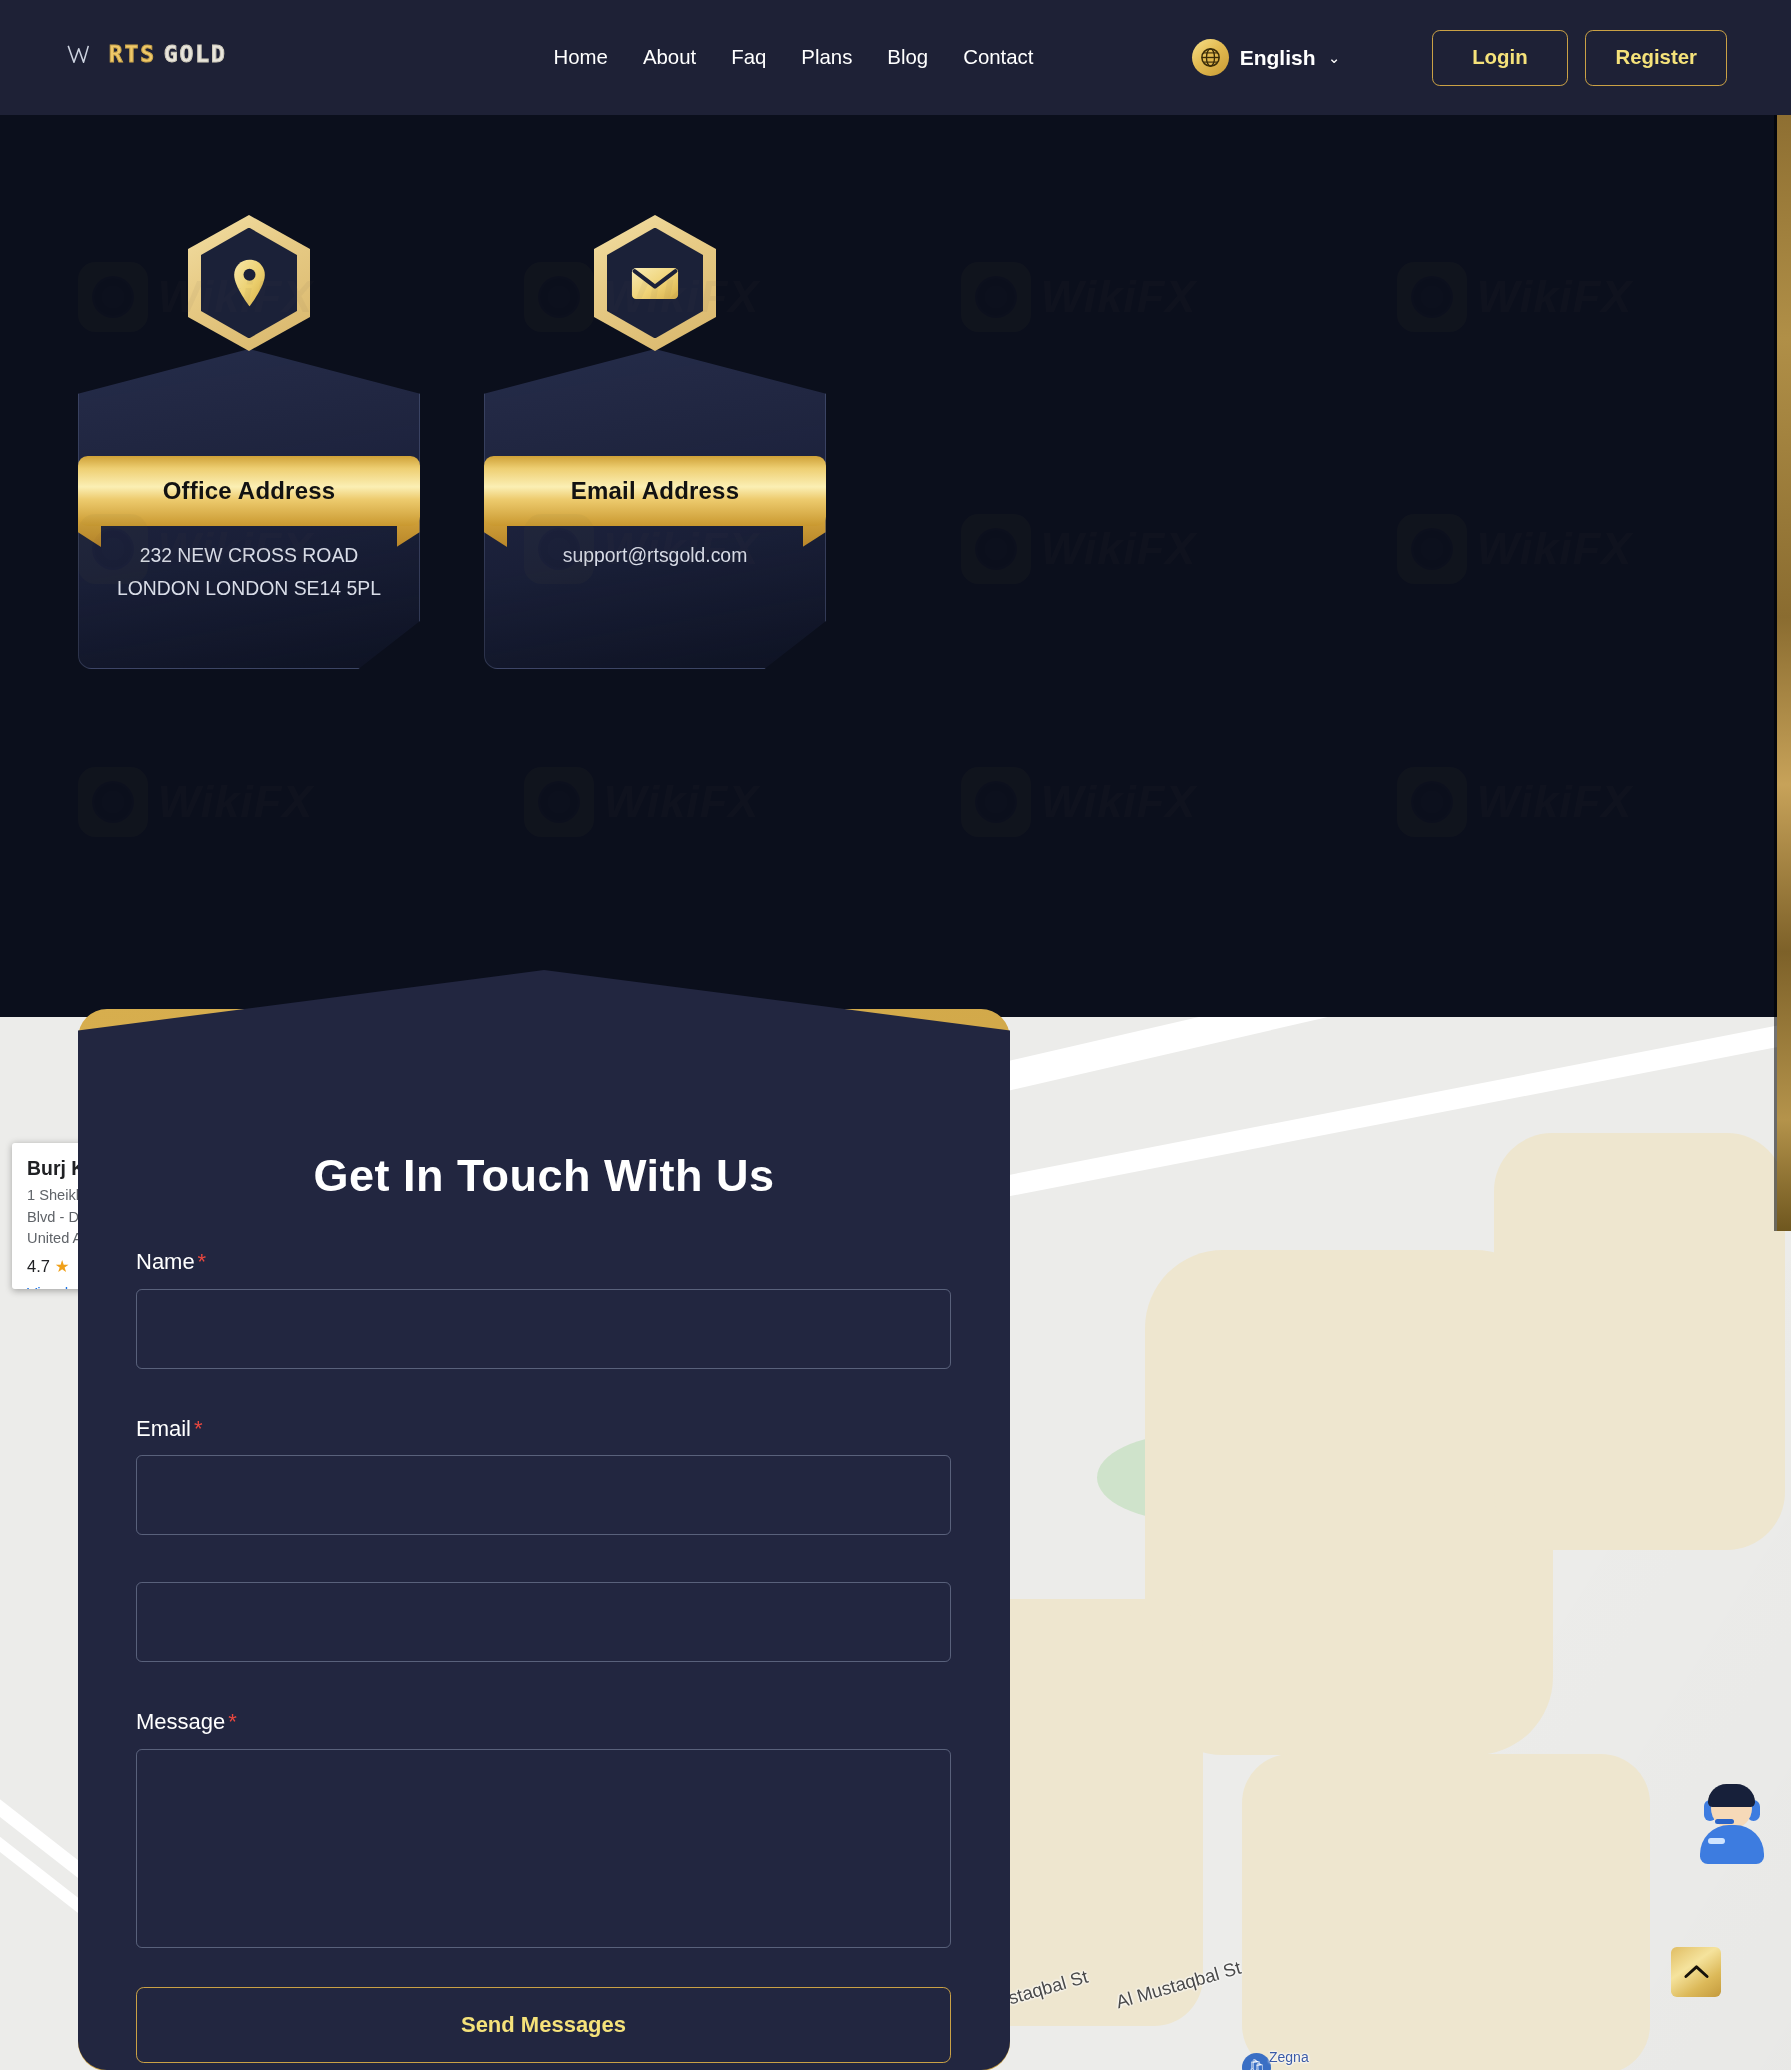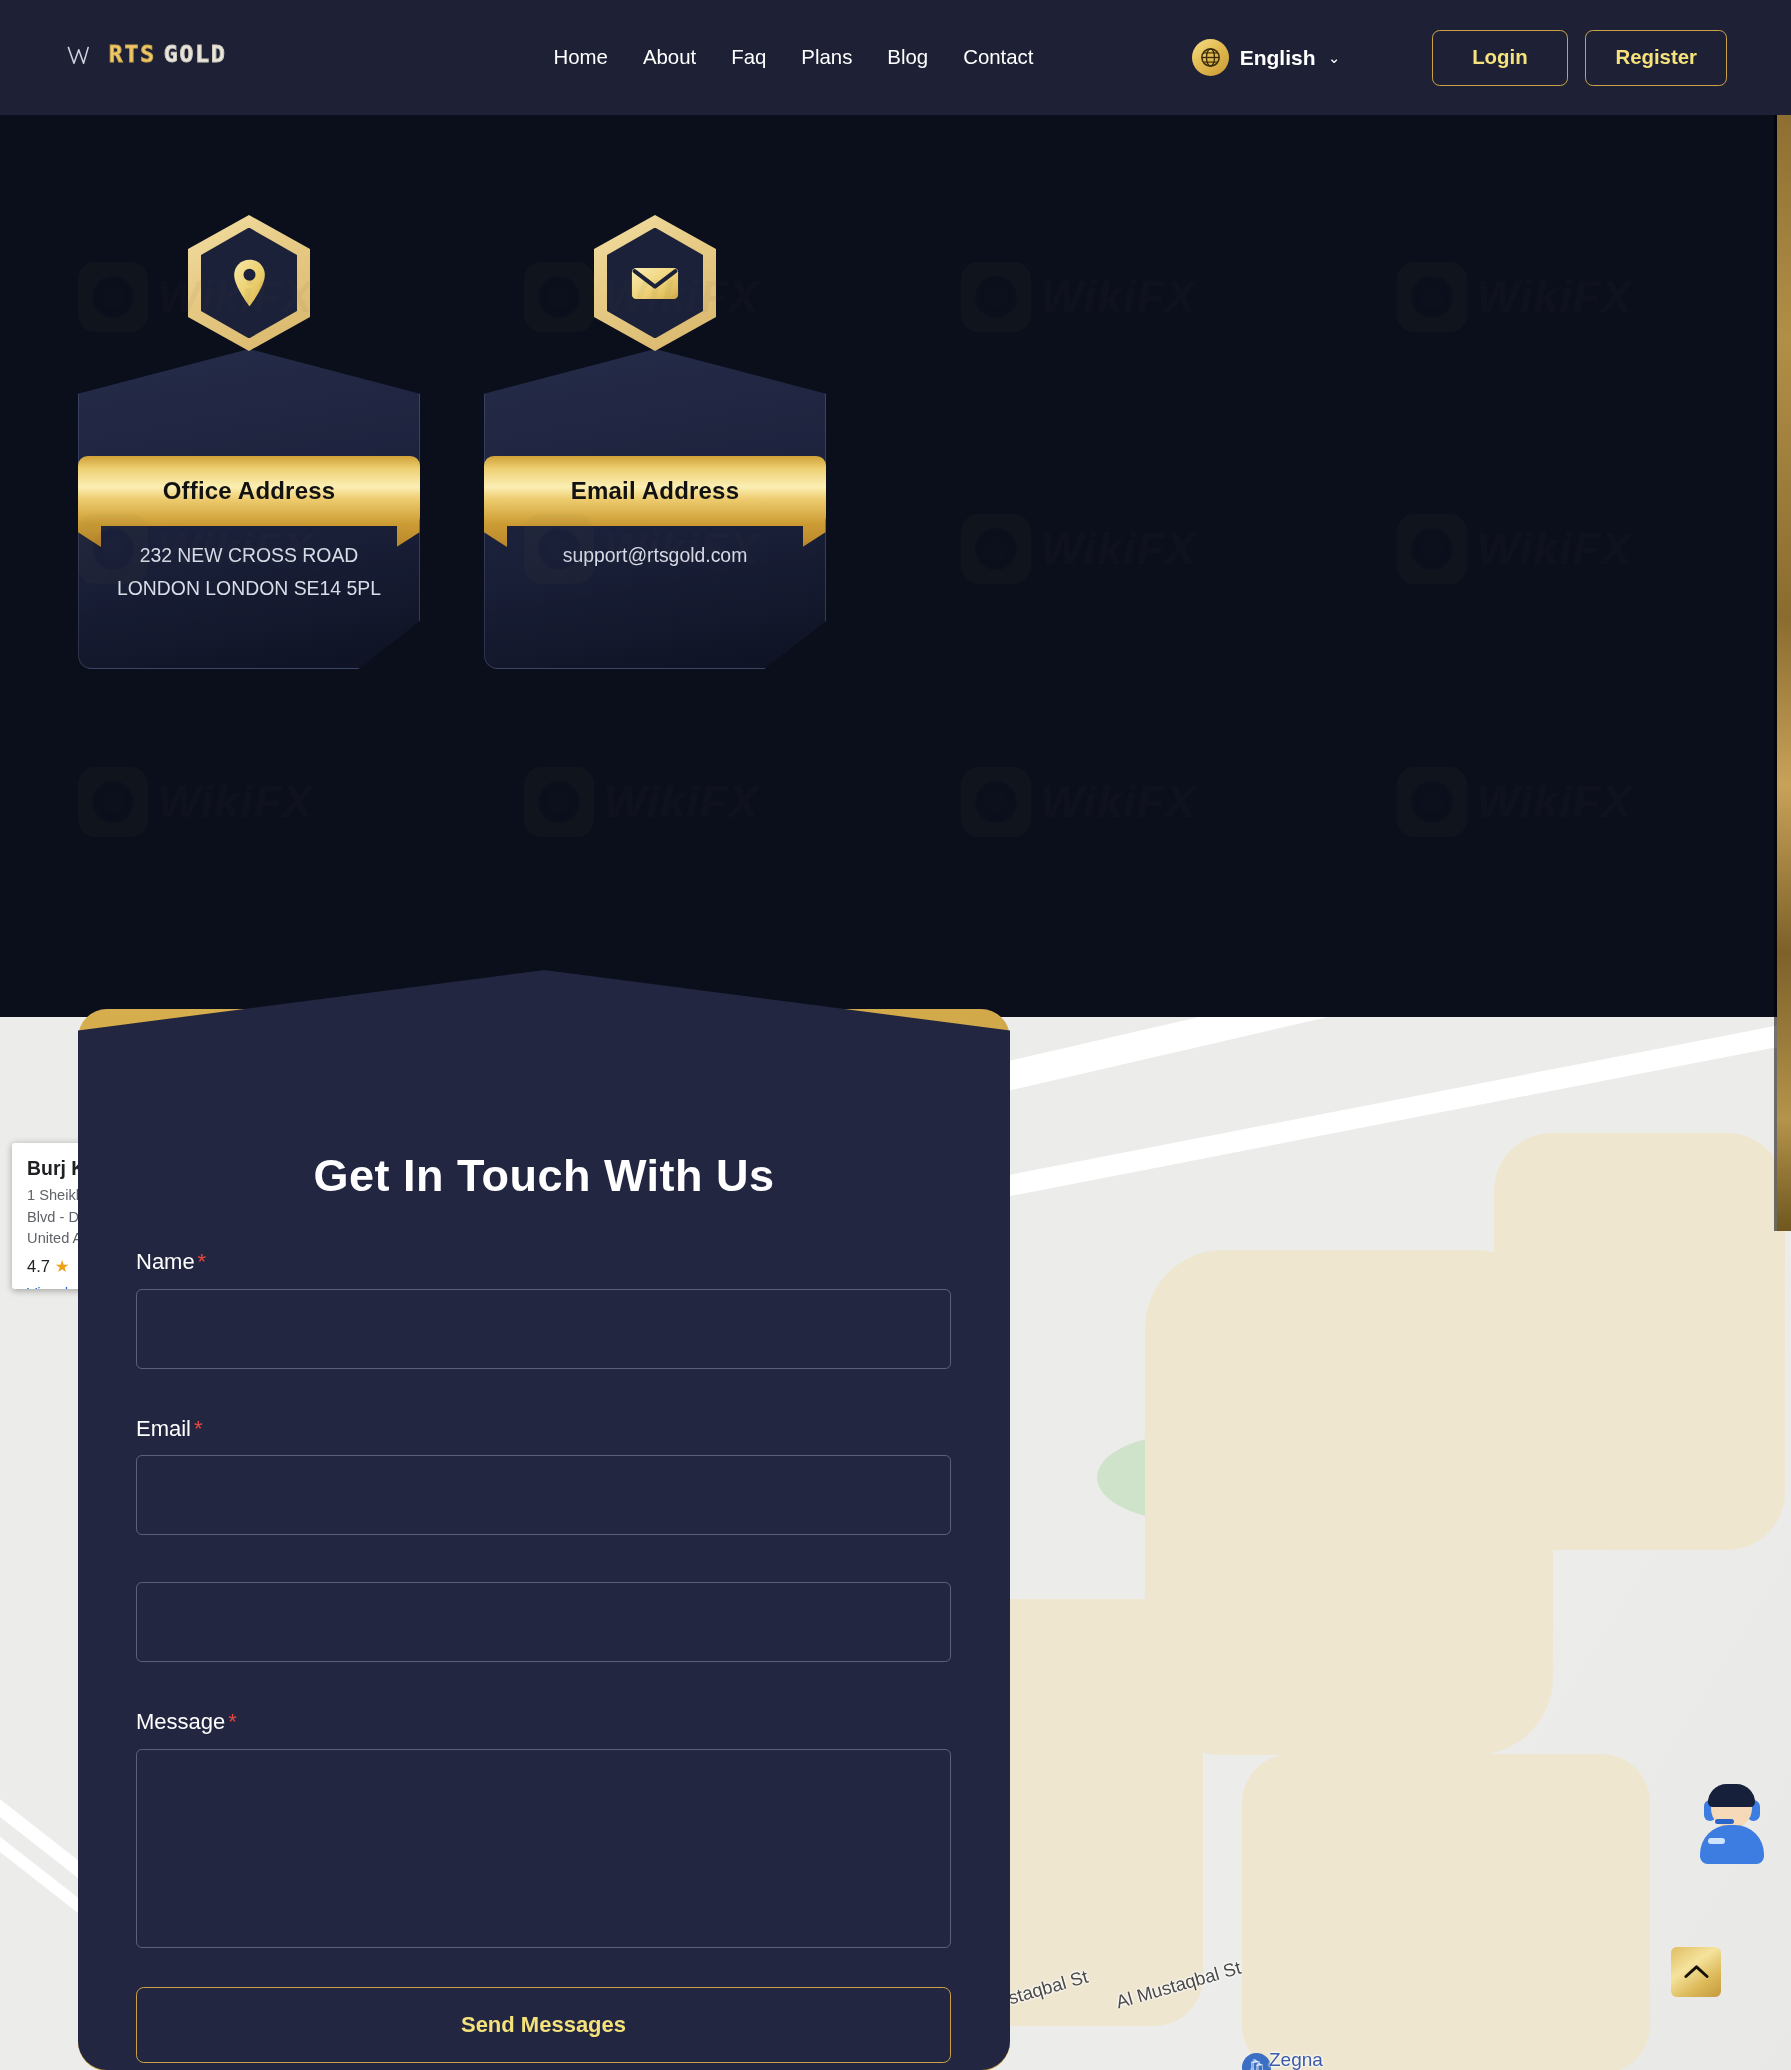--- a/index.html
+++ b/index.html
@@ -31,21 +31,21 @@
     color: #5d4f4a; letter-spacing: 1px; white-space: nowrap;
   }
 
   
   .header {
     position: absolute; top: 0; left: 0; width: 1791px; height: 115px;
     background: #1e2136;
     z-index: 60;
     display: flex; align-items: center;
   }
-  .logo { position: absolute; left: 66px; top: 41px; display: flex; align-items: flex-end; gap: 5.8px; }
+  .logo { position: absolute; left: 66px; top: 41px; display: flex; align-items: center; gap: 5.8px; }
   .logo-mark { width: 37px; height: 23px; }
   .logo-text { font-size: 23px; font-weight: 700; letter-spacing: 1.9px; display: flex; gap: 7.8px; }
   .logo-rts {
     color: #f0c96a;
     -webkit-text-stroke: 1px #c9a44b;
     font-family: "DejaVu Sans Mono", monospace; font-weight: 700;
   }
   .logo-gold {
     color: #e9e6de;
     -webkit-text-stroke: 1px #cfcabb;
@@ -295,21 +295,21 @@
     <div class="hwy-badge" style="left:812px; top:1045px;">D86</div>
 
     <div class="mlabel street" style="left:961px; top:966px; transform: rotate(-16deg);">Al Mustaqbal St</div>
 
     <div class="mlabel street" style="left:1114px; top:957px; transform: rotate(-16deg);">Al Mustaqbal St</div>
 
     <div class="pin blue" style="left:1242px; top:1036px;">
         <div class="head"></div>
         <div class="gi">🛍</div>
       </div>
-    <div class="mlabel blue" style="left:1269px; top:1032px; font-size:19px;">Zegna</div>
+    <div class="mlabel blue" style="left:1269px; top:1032px; font-size:14px;">Zegna</div>
 
   </div>
 
   <div class="gcard">
     <div class="gcard-title">Burj Khalifa</div>
     <div class="gcard-addr">1 Sheikh Mohammed bin Rashid Blvd - Downtown Dubai - Dubai - United Arab Emirates</div>
     <div class="gcard-rating">
       <span>4.7</span>
       <span class="star">★</span>
     </div>

